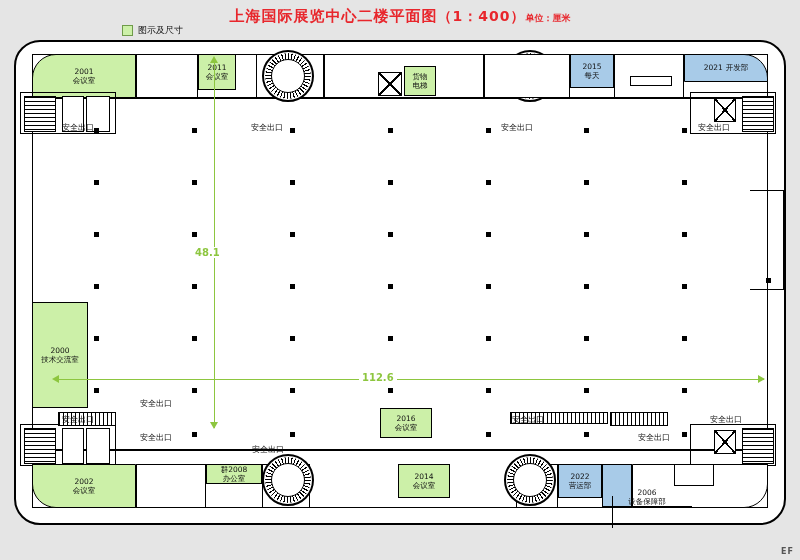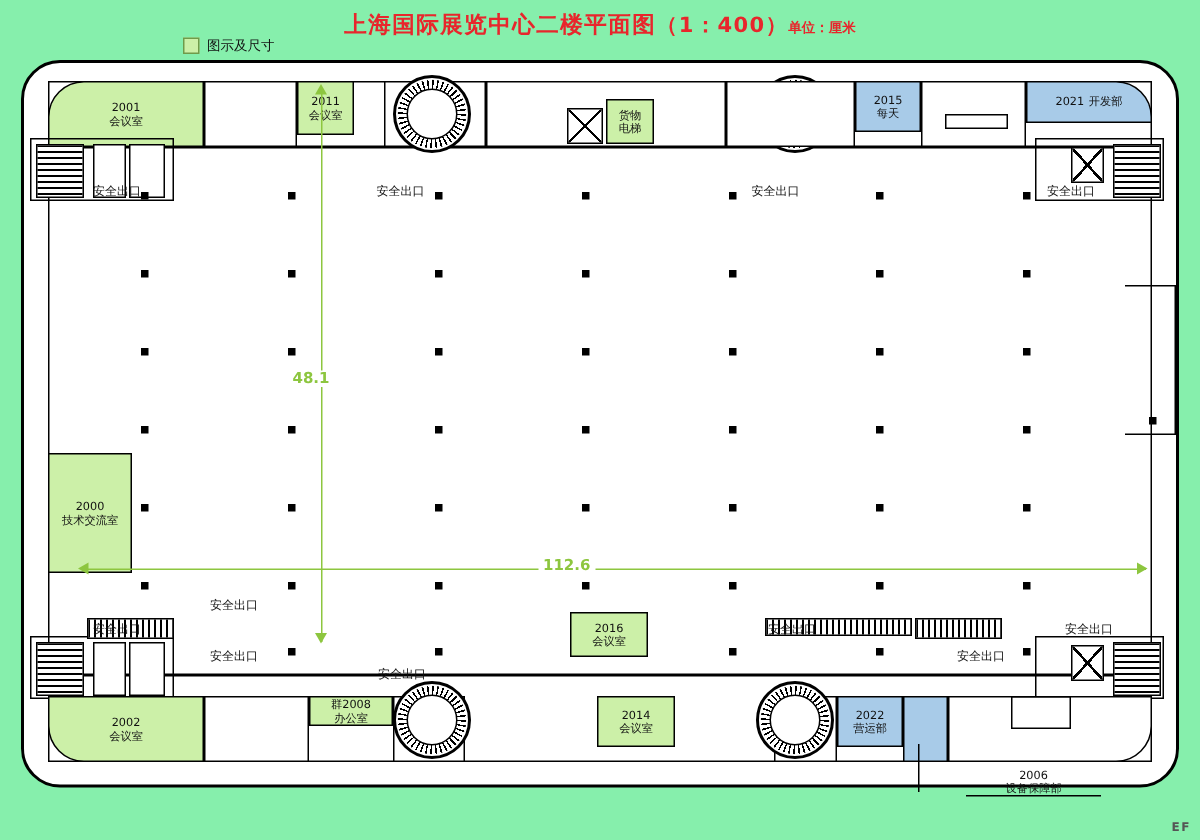--- a/index.html
+++ b/index.html
@@ -1,18 +1,18 @@
 <!DOCTYPE html>
 <html><head>
 <meta charset="utf-8">
 <style>
   html,body{margin:0;padding:0;background:#ffffff;}
   body{width:800px;height:560px;overflow:hidden;
        font-family:"DejaVu Sans","Liberation Sans",sans-serif;}
-  #stage{position:relative;width:800px;height:560px;background:#86efac;}
+  #stage{position:relative;width:800px;height:560px;background:#e5e5e5;}
 
   
   .title{position:absolute;left:0;top:7px;width:800px;text-align:center;
          color:#e8262c;font-weight:bold;font-size:15px;letter-spacing:1px;
          font-family:"DejaVu Sans","Liberation Sans",sans-serif;}
   .title .scale{font-size:14px;}
   .title .unit{font-size:9px;font-weight:bold;letter-spacing:0;}
 
   .legend{position:absolute;left:122px;top:24px;display:flex;align-items:center;gap:5px;}
   .legend .swatch{width:9px;height:9px;background:#ccf0a8;border:1px solid #6f9b4a;}
@@ -164,21 +164,21 @@
 
     <div class="stairbox" style="left:10px;top:56px;width:30px;height:34px;"></div>
     <div class="wc" style="left:48px;top:56px;width:20px;height:34px;"></div>
     <div class="wc" style="left:72px;top:56px;width:22px;height:34px;"></div>
     <div class="thin" style="left:6px;top:52px;width:96px;height:42px;"></div>
 
     <div class="stairbox" style="left:728px;top:56px;width:30px;height:34px;"></div>
     <div class="liftbox" style="left:700px;top:58px;width:20px;height:22px;"></div>
     <div class="thin" style="left:676px;top:52px;width:86px;height:42px;"></div>
 
-    <div class="room green" style="left:18px;top:262px;width:56px;height:80px;">
+    <div class="room green" style="left:18px;top:262px;width:56px;height:106px;">
       <span class="rid">2000</span>
       <span class="rnm">技术交流室</span>
     </div>
 
     <div class="thin" style="left:736px;top:150px;width:34px;height:100px;border-left:none;"></div>
     <div class="wall" style="left:752px;top:238px;width:5px;height:5px;"></div>
 
     <div class="col" style="left:80px;top:88px;"></div>
     <div class="col" style="left:178px;top:88px;"></div>
     <div class="col" style="left:276px;top:88px;"></div>
@@ -279,21 +279,21 @@
 
     <div class="room blue" style="left:544px;top:424px;width:44px;height:34px;">
       <span class="rid">2022</span>
       <span class="rnm">营运部</span>
     </div>
     <div class="room blue" style="left:588px;top:424px;width:30px;height:44px;"></div>
     <div class="room white rc-br" style="left:618px;top:424px;width:136px;height:44px;"></div>
     <div class="thin" style="left:660px;top:424px;width:40px;height:22px;"></div>
 
     <div class="leader" style="left:598px;top:456px;height:32px;"></div>
-    <div class="callout" style="left:588px;top:472px;width:90px;margin-left:42px;">
+    <div class="callout" style="left:588px;top:448px;width:90px;">
       <span>2006</span>
       <span class="uline">设备保障部</span>
     </div>
 
     <div class="dimline-v" style="left:200px;top:20px;height:368px;"></div>
     <div class="arrow up" style="left:196px;top:16px;"></div>
     <div class="arrow down" style="left:196px;top:382px;"></div>
     <div class="dimtext" style="left:178px;top:207px;">48.1</div>
 
     <div class="dimline-h" style="left:44px;top:339px;width:706px;"></div>

